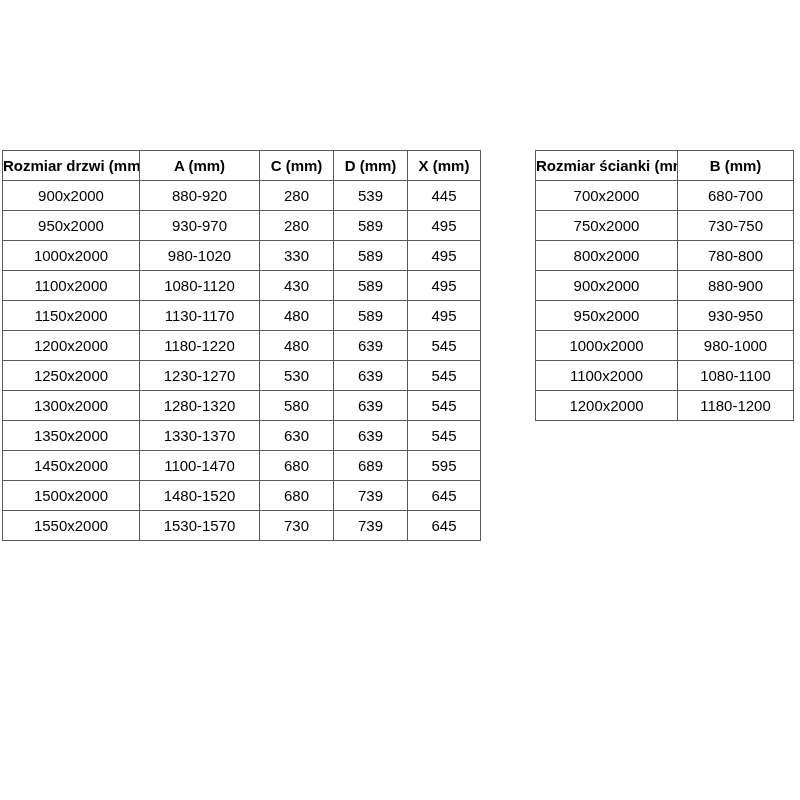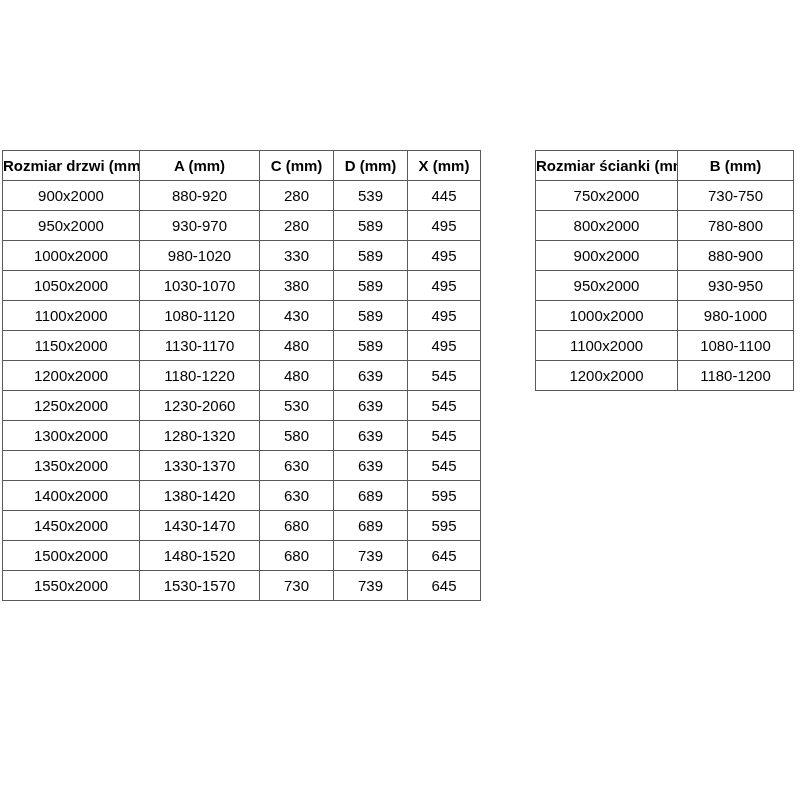--- a/index.html
+++ b/index.html
@@ -67,27 +67,20 @@
         <td>495</td>
       </tr>
       <tr>
         <td>1000x2000</td>
         <td>980-1020</td>
         <td>330</td>
         <td>589</td>
         <td>495</td>
       </tr>
       <tr>
-        <td>1050x2000</td>
-        <td>1030-1070</td>
-        <td>380</td>
-        <td>589</td>
-        <td>495</td>
-      </tr>
-      <tr>
         <td>1100x2000</td>
         <td>1080-1120</td>
         <td>430</td>
         <td>589</td>
         <td>495</td>
       </tr>
       <tr>
         <td>1150x2000</td>
         <td>1130-1170</td>
         <td>480</td>
@@ -96,49 +89,42 @@
       </tr>
       <tr>
         <td>1200x2000</td>
         <td>1180-1220</td>
         <td>480</td>
         <td>639</td>
         <td>545</td>
       </tr>
       <tr>
         <td>1250x2000</td>
-        <td>1230-2060</td>
+        <td>1230-1270</td>
         <td>530</td>
         <td>639</td>
         <td>545</td>
       </tr>
       <tr>
         <td>1300x2000</td>
         <td>1280-1320</td>
         <td>580</td>
         <td>639</td>
         <td>545</td>
       </tr>
       <tr>
         <td>1350x2000</td>
         <td>1330-1370</td>
         <td>630</td>
         <td>639</td>
         <td>545</td>
       </tr>
       <tr>
-        <td>1400x2000</td>
-        <td>1380-1420</td>
-        <td>630</td>
-        <td>689</td>
-        <td>595</td>
-      </tr>
-      <tr>
         <td>1450x2000</td>
-        <td>1430-1470</td>
+        <td>1100-1470</td>
         <td>680</td>
         <td>689</td>
         <td>595</td>
       </tr>
       <tr>
         <td>1500x2000</td>
         <td>1480-1520</td>
         <td>680</td>
         <td>739</td>
         <td>645</td>
@@ -154,20 +140,24 @@
   </table>
 
 <table id="wall-table" class="dim-table">
     <thead>
       <tr>
         <th>Rozmiar ścianki (mm)</th>
         <th>B (mm)</th>
       </tr>
     </thead>
     <tbody>
+      <tr>
+        <td>700x2000</td>
+        <td>680-700</td>
+      </tr>
       <tr>
         <td>750x2000</td>
         <td>730-750</td>
       </tr>
       <tr>
         <td>800x2000</td>
         <td>780-800</td>
       </tr>
       <tr>
         <td>900x2000</td>

